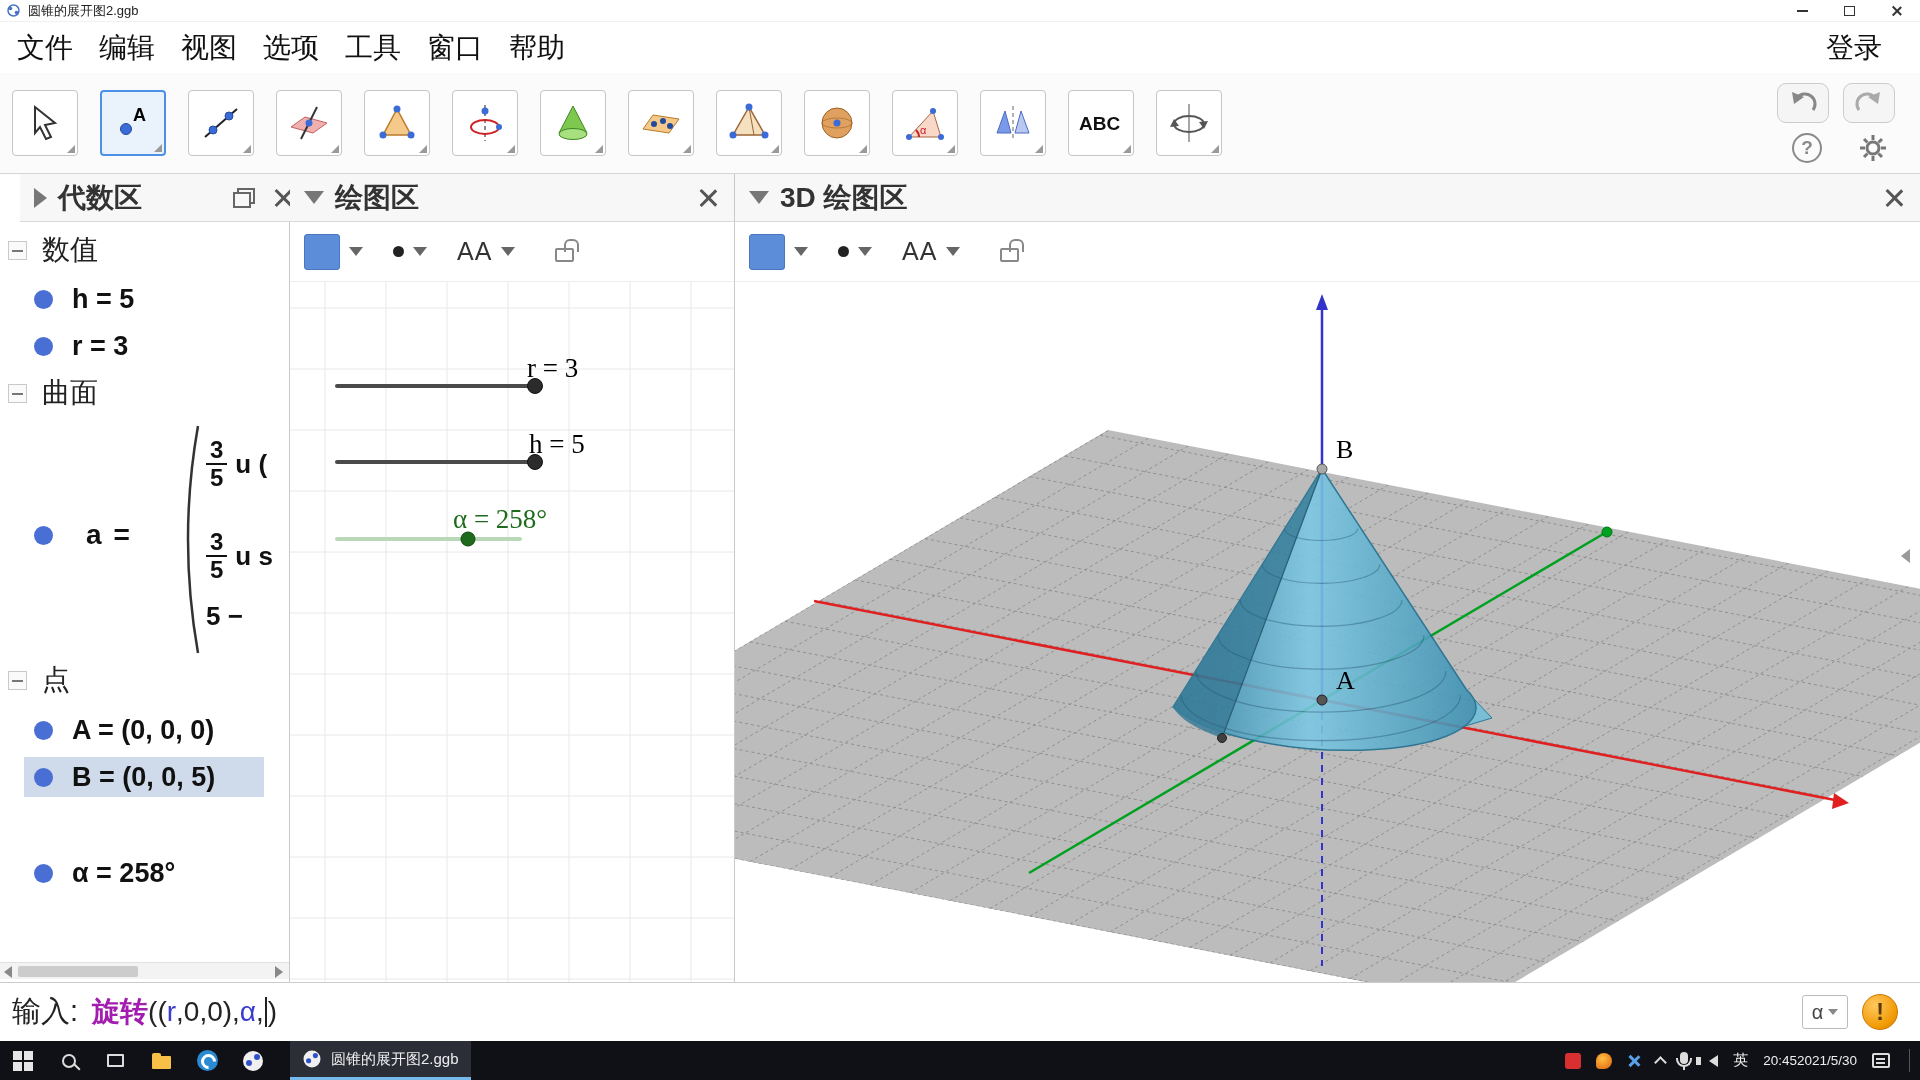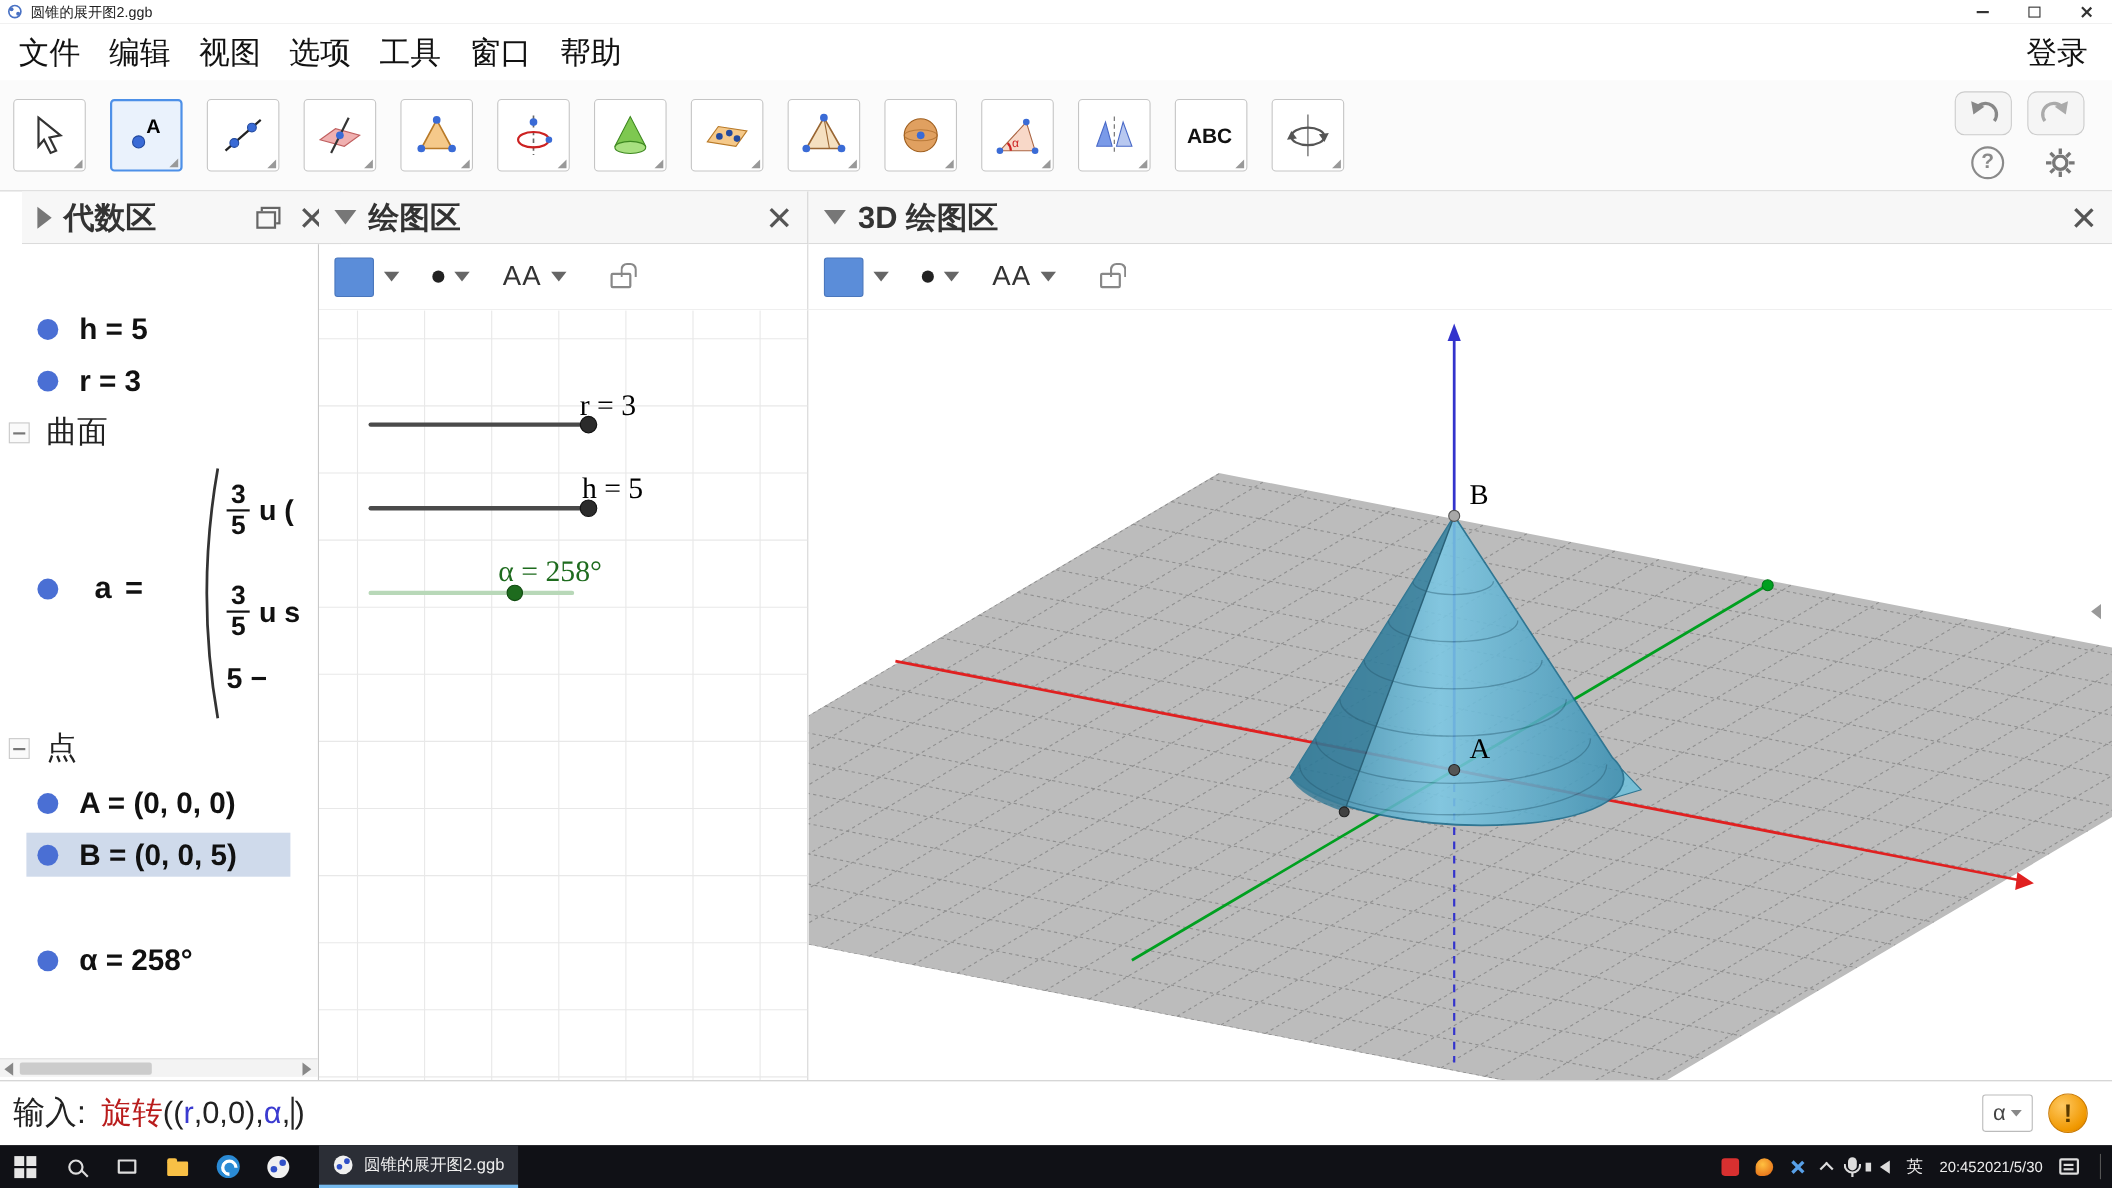--- a/index.html
+++ b/index.html
@@ -12,21 +12,21 @@
   .tb-title{font-size:13px;color:#222;margin-left:7px;}
   .tb-controls{margin-left:auto;display:flex;height:100%;}
   .tb-btn{width:47px;display:flex;align-items:center;justify-content:center;}
   .min-glyph{width:11px;height:2px;background:#333;}
   .max-glyph{width:11px;height:10px;border:1px solid #333;}
   .x-glyph{position:relative;width:12px;height:12px;}
   .x-glyph::before,.x-glyph::after{content:'';position:absolute;left:5.5px;top:0;width:1.5px;height:12px;background:#333;}
   .x-glyph::before{transform:rotate(45deg);} .x-glyph::after{transform:rotate(-45deg);}
 
   
-  .menubar{position:absolute;top:22px;left:0;right:0;height:51px;background:#fff;display:flex;align-items:center;padding:0 4px;}
+  .menubar{position:absolute;top:22px;left:0;right:16px;height:51px;background:#fff;display:flex;align-items:center;padding:0 4px;}
   .menu-item{font-size:28px;color:#111;padding:0 13px;cursor:default;}
   .login{margin-left:auto;font-size:28px;color:#111;padding-right:18px;}
 
   
   .toolbar{position:absolute;top:73px;left:0;right:0;height:101px;background:#fbfbfb;border-bottom:1px solid #d5d5d5;}
   .tools{position:absolute;left:12px;top:17px;display:flex;gap:22px;}
   .tool-btn{width:66px;height:66px;background:#fff;border:1px solid #c5c5c5;border-radius:4px;position:relative;display:flex;align-items:center;justify-content:center;}
   .tool-btn.selected{border:2px solid #4d90e8;background:#eaf2fc;}
   .tool-caret{position:absolute;right:2px;bottom:2px;width:0;height:0;border-bottom:8px solid #999;border-left:8px solid transparent;}
   .tb-right-top{position:absolute;right:25px;top:10px;display:flex;gap:14px;}
@@ -101,21 +101,21 @@
   .axis-green{stroke:#00a020;stroke-width:2.5;}
   .axis-blue{stroke:#3333cc;stroke-width:2.5;}
   .axis-blue-dash{stroke:#3333cc;stroke-width:2;stroke-dasharray:7 6;}
   .pt-label{font-family:"Liberation Serif",serif;font-size:26px;fill:#000;}
   .panel-collapse{position:absolute;left:1901px;top:549px;width:0;height:0;border-top:7px solid transparent;border-bottom:7px solid transparent;border-right:9px solid #999;}
 
   
   .inputbar{position:absolute;left:0;top:982px;width:1920px;height:59px;background:#fff;border-top:1px solid #ccc;display:flex;align-items:center;}
   .input-label{font-size:29px;color:#222;margin-left:12px;flex:none;}
   .input-area{flex:1;margin-left:14px;font-size:28px;display:flex;align-items:center;height:100%;}
-  .seg-cmd{color:#b91c1c;} .seg-plain{color:#222;} .seg-var{color:#3b3bd0;}
+  .seg-cmd{color:#a21caf;font-weight:bold;} .seg-plain{color:#222;} .seg-var{color:#3b3bd0;}
   .caret{width:2px;height:30px;background:#222;margin:0 1px;}
   .alpha-btn{width:46px;height:34px;border:1px solid #bbb;border-radius:3px;display:flex;align-items:center;justify-content:center;gap:5px;font-size:20px;color:#444;margin-right:14px;flex:none;}
   .alpha-caret{width:0;height:0;border-left:5px solid transparent;border-right:5px solid transparent;border-top:6px solid #888;}
   .warn{width:36px;height:36px;border-radius:50%;background:radial-gradient(circle at 35% 30%, #ffc860, #f09800 70%, #d07800);border:1px solid #c87800;display:flex;align-items:center;justify-content:center;margin-right:22px;flex:none;}
   .warn-mark{font-size:23px;font-weight:bold;color:#5a3a00;}
 
   
   .taskbar{position:absolute;left:0;top:1041px;width:1920px;height:39px;background:#101116;display:flex;align-items:center;}
   .task-btn{width:46px;height:100%;display:flex;align-items:center;justify-content:center;}
   .win-logo{display:grid;grid-template-columns:9px 9px;gap:2px;}
@@ -367,20 +367,24 @@
   <span class="swatch"></span>
   <span class="sb-caret"></span>
   <span class="sb-dot"></span>
   <span class="sb-caret"></span>
   <span class="sb-aa">AA</span>
   <span class="sb-caret"></span>
   <span class="lock-body"></span>
 </div>
 
 <div class="alg-content">
+  <div class="section-row" style="top:10px">
+    <span class="collapse-btn"></span>
+    <span class="section-title">数值</span>
+  </div>
   <div class="obj-row" style="top:57px">
     <span class="obj-dot"></span>
     <span class="obj-text">h = 5</span>
   </div>
   <div class="obj-row" style="top:104px">
     <span class="obj-dot"></span>
     <span class="obj-text">r = 3</span>
   </div>
   <div class="section-row" style="top:153px">
     <span class="collapse-btn"></span>

